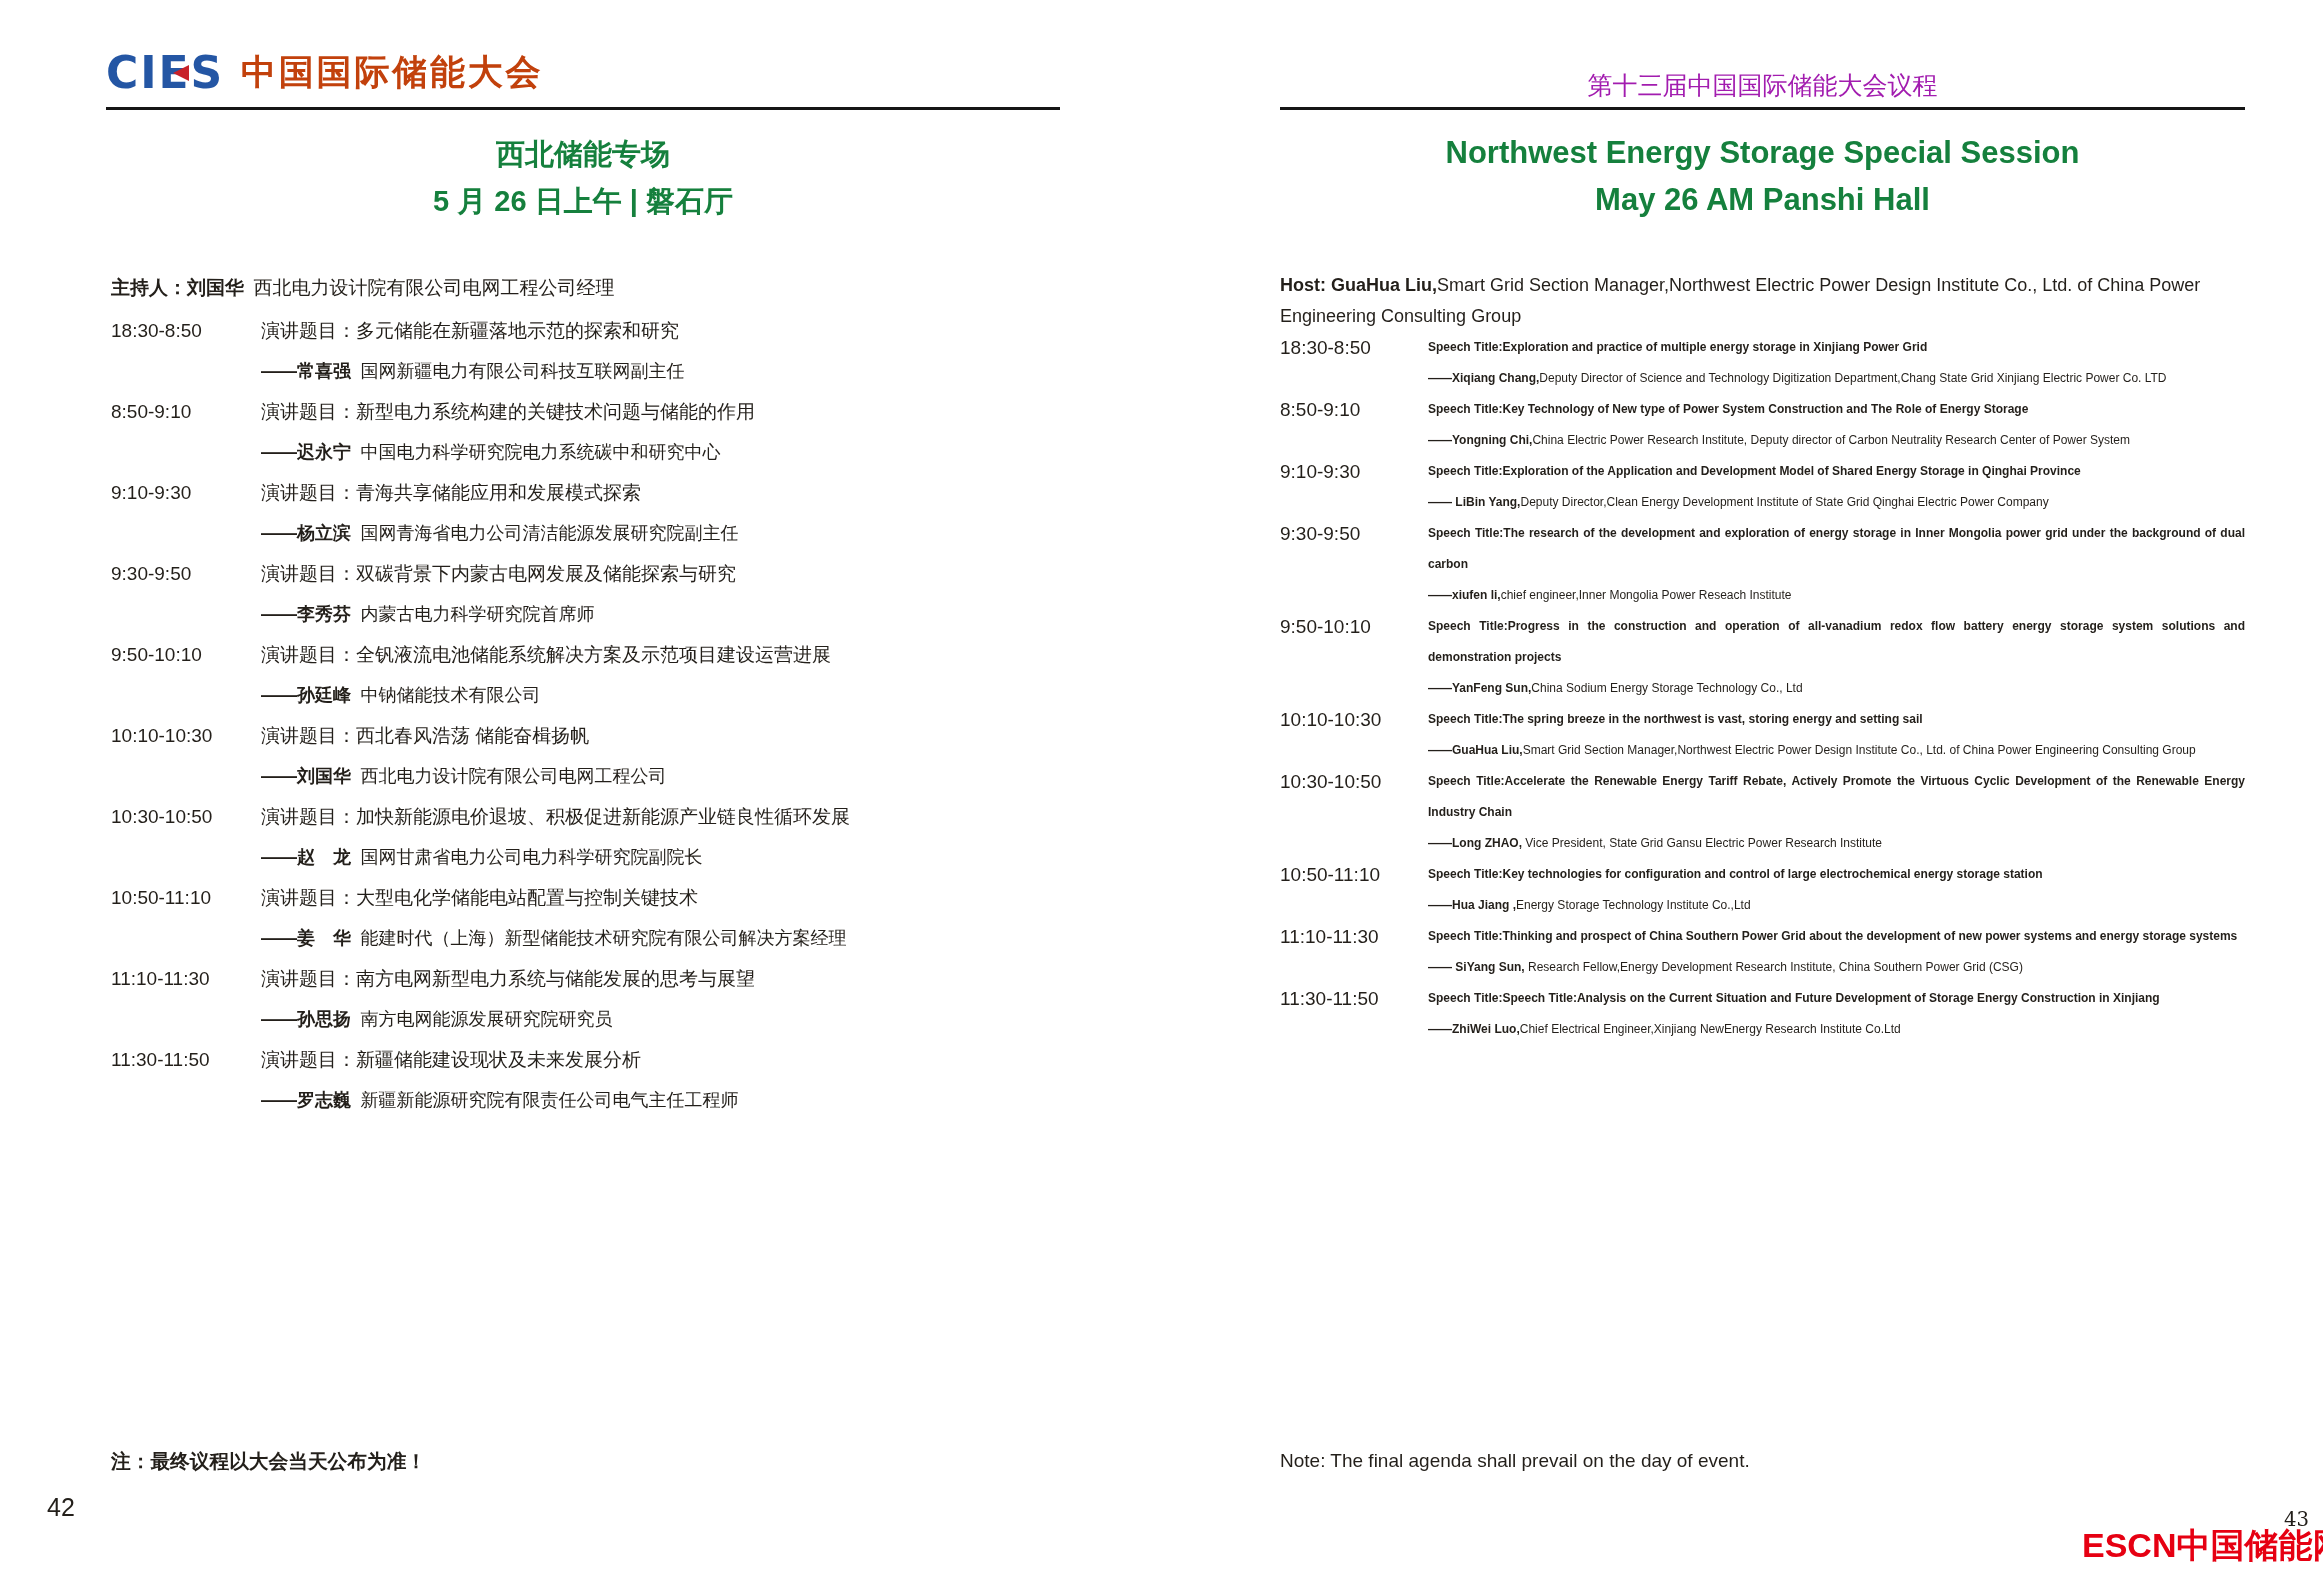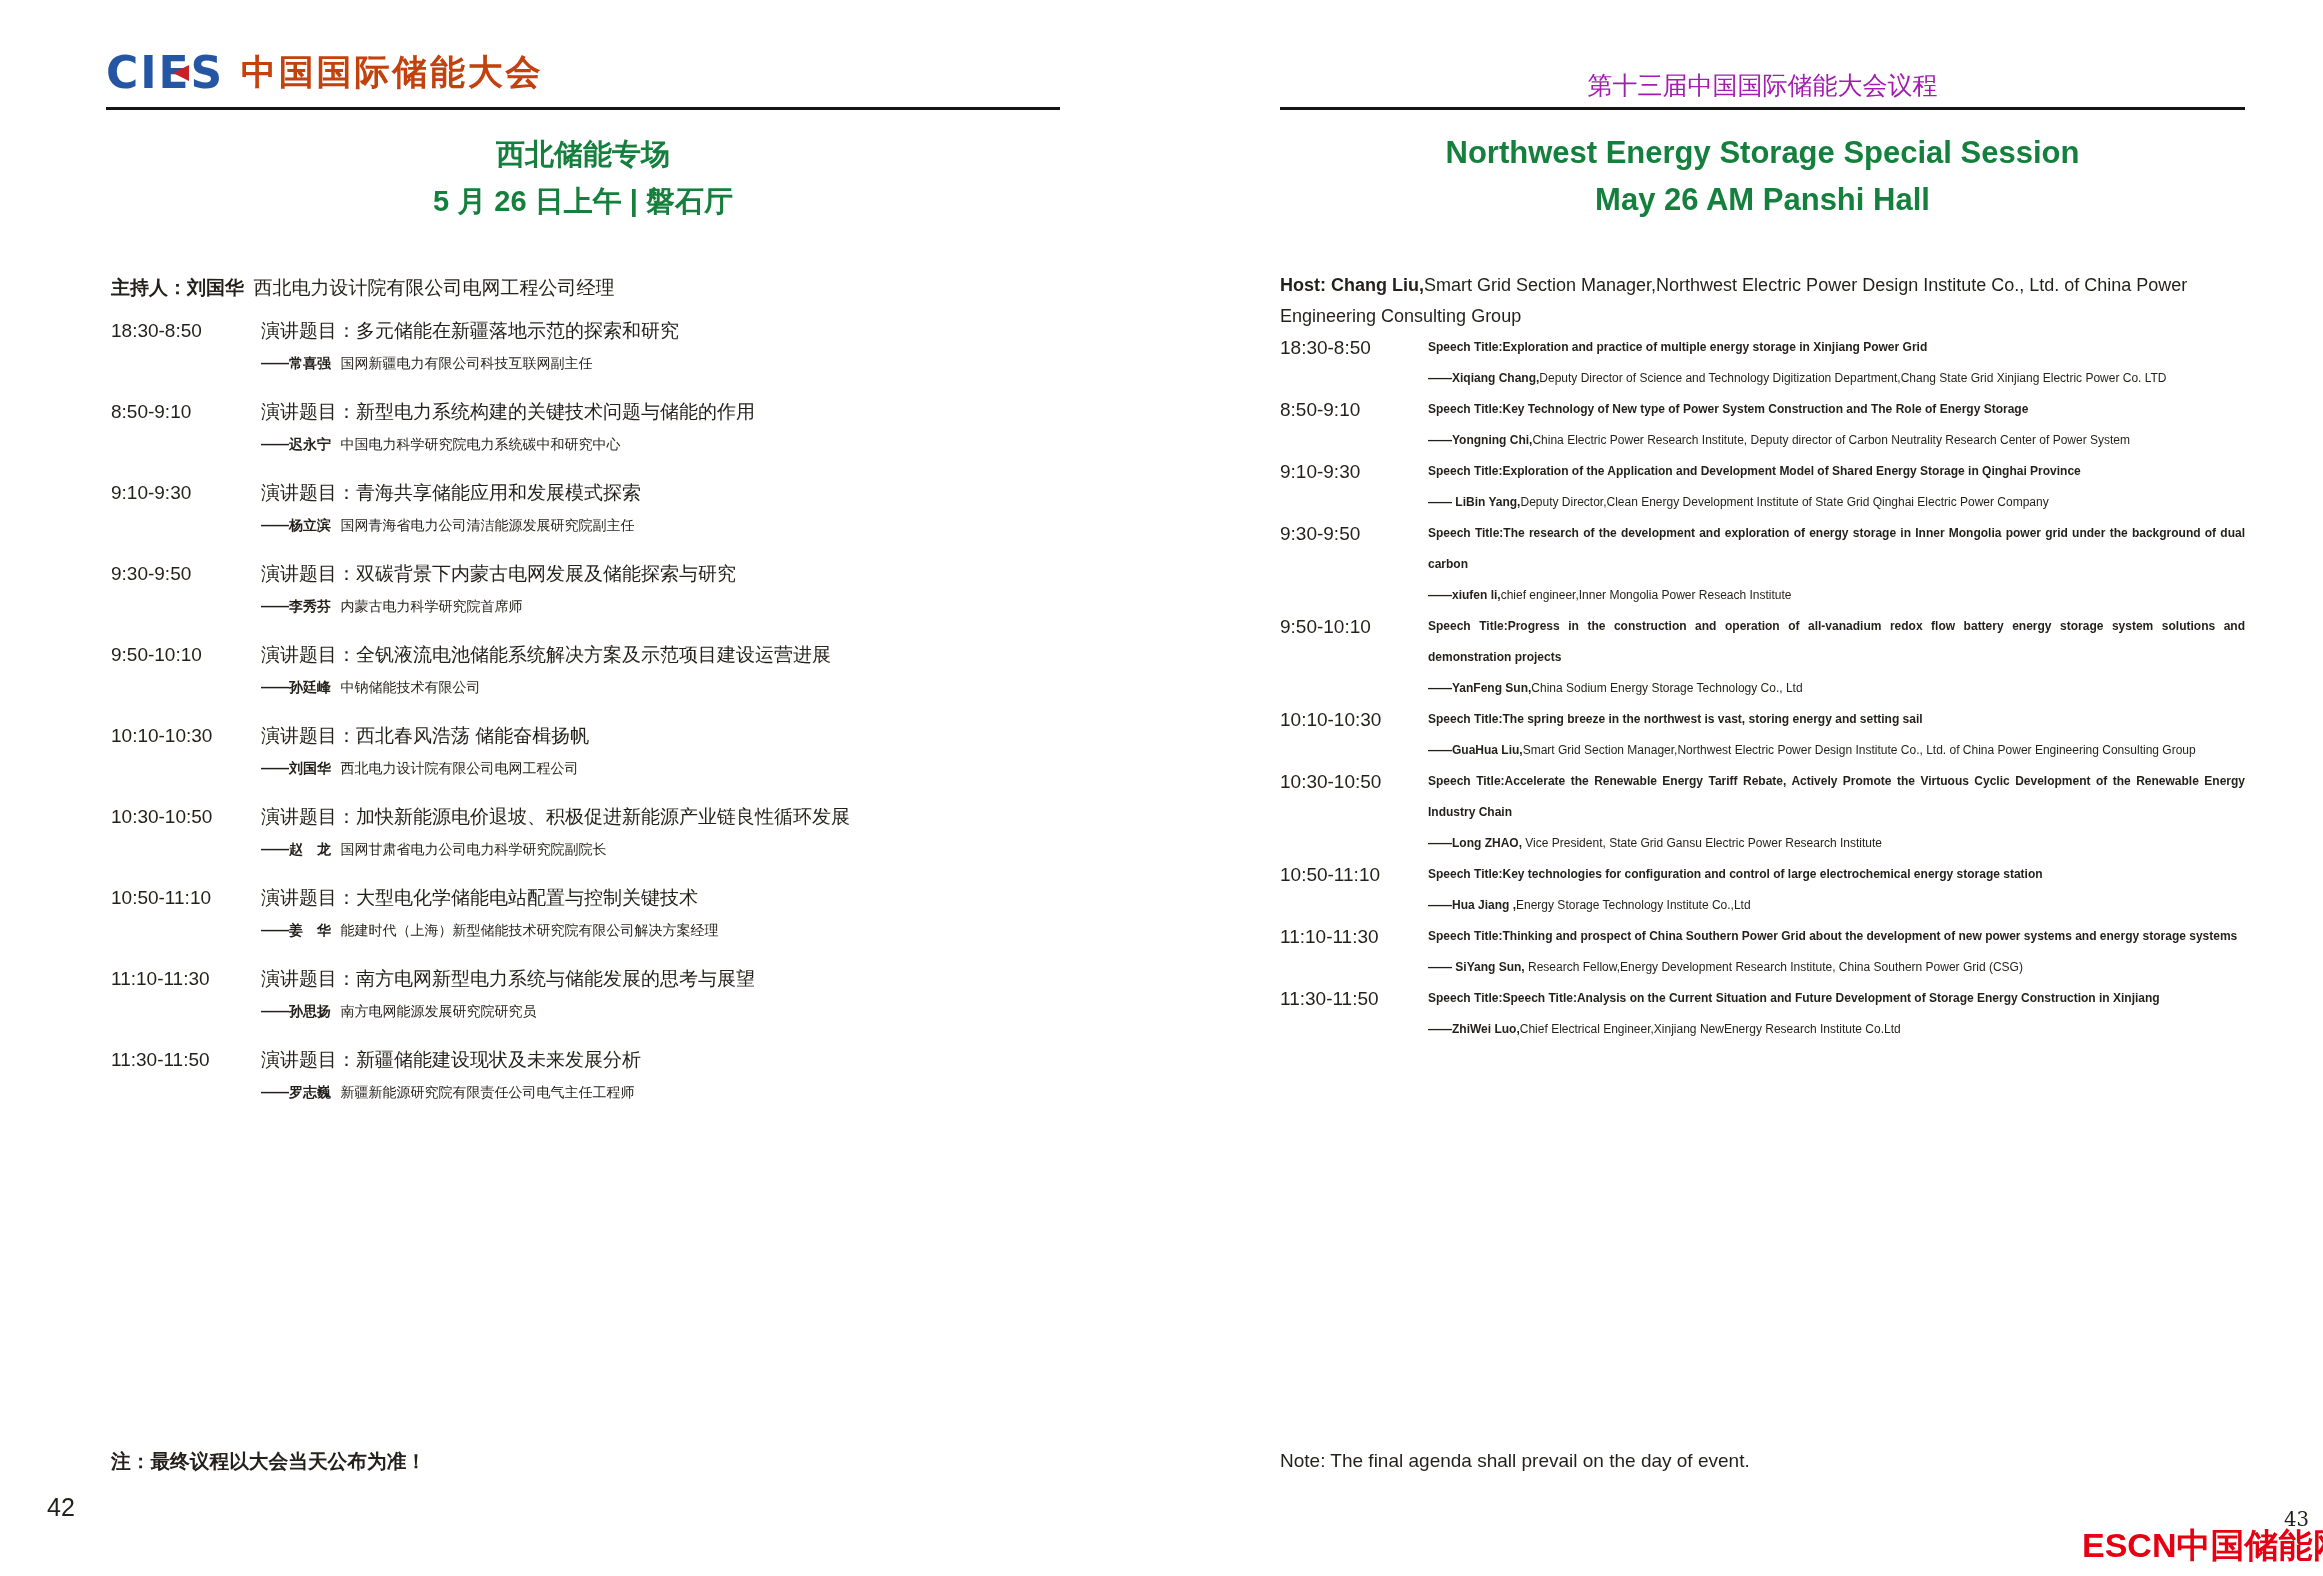--- a/index.html
+++ b/index.html
@@ -27,21 +27,21 @@
   #title-right{left:1280px;top:129px;width:965px;font-size:31px;}
 
   
   #left-host{left:111px;top:274px;width:951px;font-size:19px;line-height:28px;}
   .bold{font-weight:700;}
   .gap-l{margin-left:9.4px;}
   #left-items{left:111px;top:317px;width:951px;}
   .l-item{display:grid;grid-template-columns:150px 1fr;height:81px;}
   .l-time{font-size:19px;line-height:28px;}
   .l-title{font-size:19px;line-height:28px;font-weight:400;}
-  .l-speaker{margin-top:4px;font-size:14px;line-height:28px;}
+  .l-speaker{margin-top:12px;font-size:18px;line-height:28px;}
 
   
   #right-host{left:1280px;top:270px;width:965px;font-size:18px;line-height:31px;}
   #right-items{left:1280px;top:332px;width:965px;}
   .r-item{display:grid;grid-template-columns:148px 1fr;}
   .r-time{font-size:19px;line-height:31px;}
   .r-body{font-size:12px;line-height:31px;}
   .r-title{font-weight:700;text-align:justify;}
 
   
@@ -176,21 +176,21 @@
       <div>
         <div class="l-title">演讲题目：新疆储能建设现状及未来发展分析</div>
         <div class="l-speaker">
           <span class="bold">——罗志巍</span><span class="gap-l">新疆新能源研究院有限责任公司电气主任工程师</span>
         </div>
       </div>
     </div>
   </div>
 
 <div class="abs" id="right-host">
-  <span class="bold">Host: Chang Liu,</span><span>Smart Grid Section Manager,Northwest Electric Power Design Institute Co., Ltd. of China Power Engineering Consulting Group</span>
+  <span class="bold">Host: GuaHua Liu,</span><span>Smart Grid Section Manager,Northwest Electric Power Design Institute Co., Ltd. of China Power Engineering Consulting Group</span>
 </div>
 
 <div class="abs" id="right-items">
 
     <div class="r-item">
       <div class="r-time">18:30-8:50</div>
       <div class="r-body">
         <div class="r-title">Speech Title:Exploration and practice of multiple energy storage in Xinjiang Power Grid</div>
         <div class="r-speaker">
           <span class="bold">——Xiqiang Chang,</span><span>Deputy Director of Science and Technology Digitization Department,Chang State Grid Xinjiang Electric Power Co. LTD</span>

